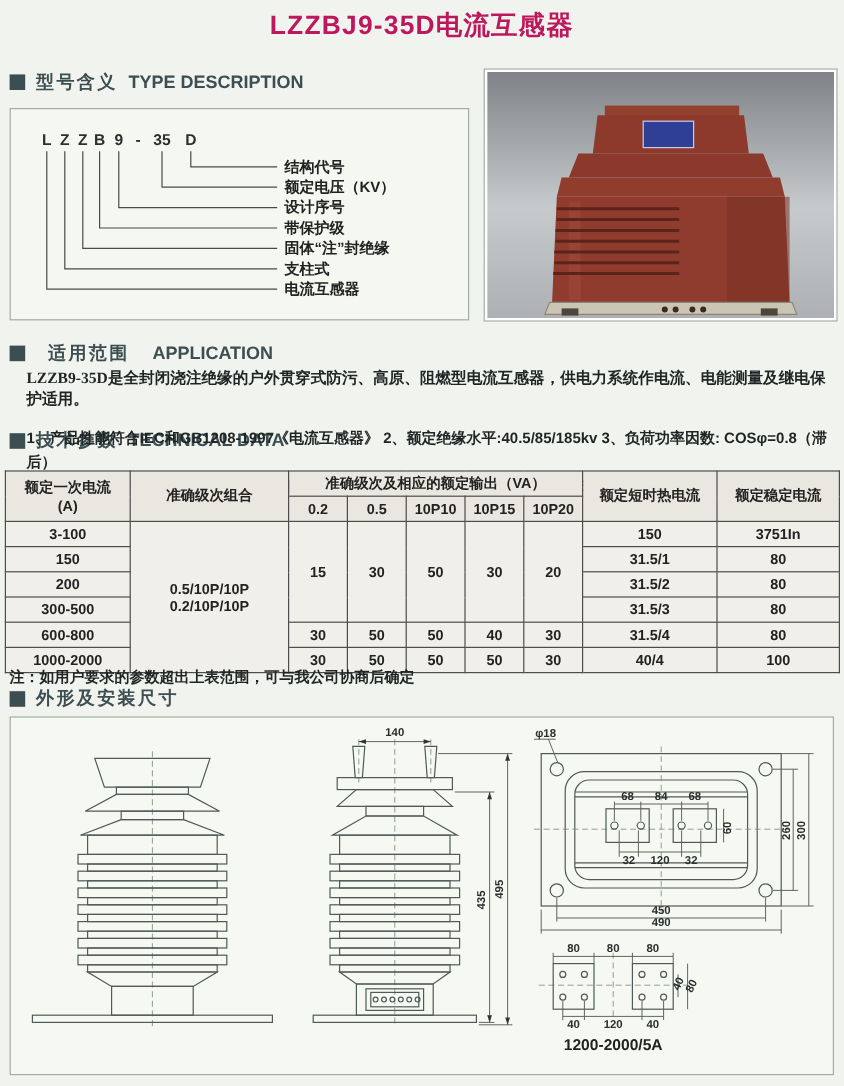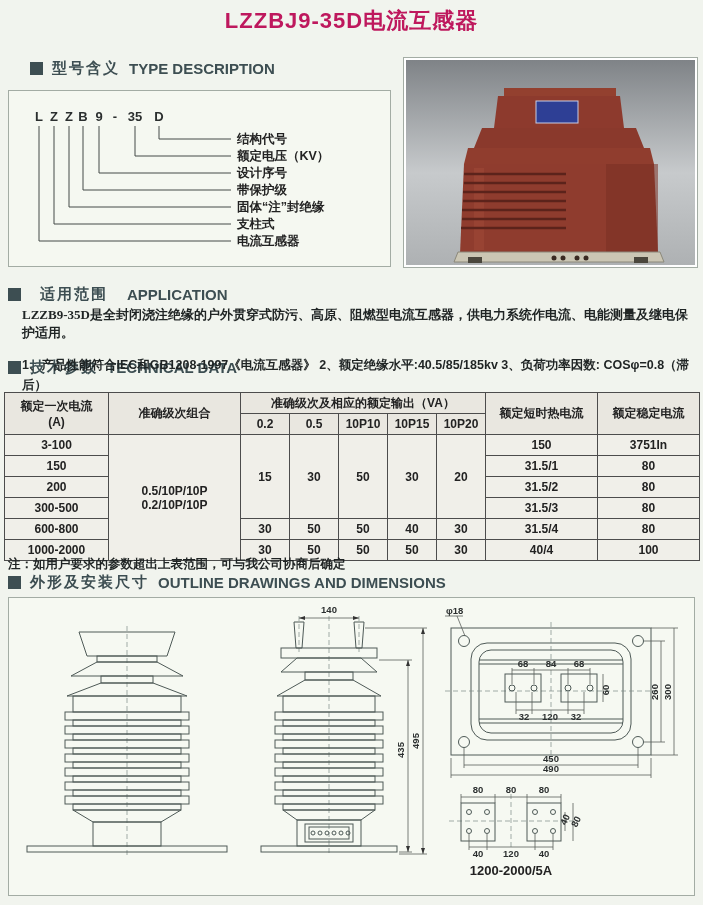--- a/index.html
+++ b/index.html
@@ -45,42 +45,41 @@
   .dlab  { font-size:13px; fill:#222; font-weight:bold; }
   .code-letter { font-size:13px; font-weight:bold; fill:#2b2f2f; }
   .code-label  { font-size:12.5px; font-weight:bold; fill:#222; }
   .lead { stroke:#454b49; stroke-width:1; fill:none; }
 </style>
 </head>
 <body>
 
 <div class="title">LZZBJ9-35D电流互感器</div>
 
-<div class="sec" style="top:59px;margin-left:22px;">
+<div class="sec" style="top:59px;">
   <span class="sq"></span>
   <span class="zh">型号含义</span>
   <span class="en">TYPE DESCRIPTION</span>
 </div>
 
 <div class="sec" style="top:285px;gap:19px;">
   <span class="sq"></span>
   <span class="zh">适用范围</span>
   <span class="en">APPLICATION</span>
 </div>
 
 <div class="sec" style="top:334px;margin-top:24px;">
   <span class="sq"></span>
   <span class="zh">技术参数</span>
   <span class="en">TECHNICAL DATA</span>
 </div>
 
 <div class="sec" style="top:573px;">
   <span class="sq"></span>
   <span class="zh">外形及安装尺寸</span>
-  <span class="en">OUTLINE DRAWINGS AND DIMENSIONS</span>
 </div>
 
 <div class="box" id="type-box">
   <svg width="381" height="175" viewBox="0 0 381 175">
 
     <text class="code-letter" x="30" y="30" text-anchor="middle">L</text>
     <text class="code-letter" x="45" y="30" text-anchor="middle">Z</text>
     <text class="code-letter" x="60" y="30" text-anchor="middle">Z</text>
     <text class="code-letter" x="74" y="30" text-anchor="middle">B</text>
     <text class="code-letter" x="90" y="30" text-anchor="middle">9</text>

